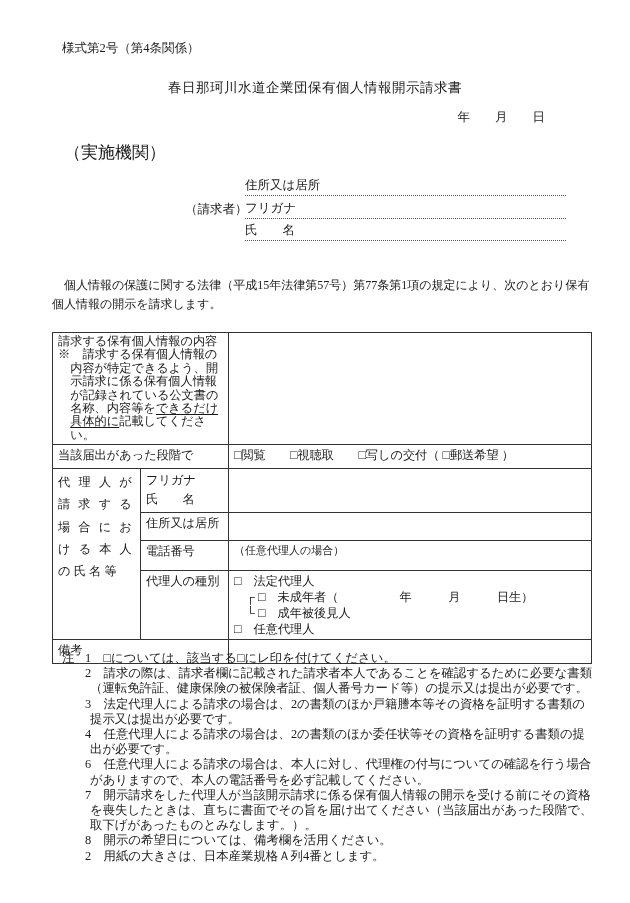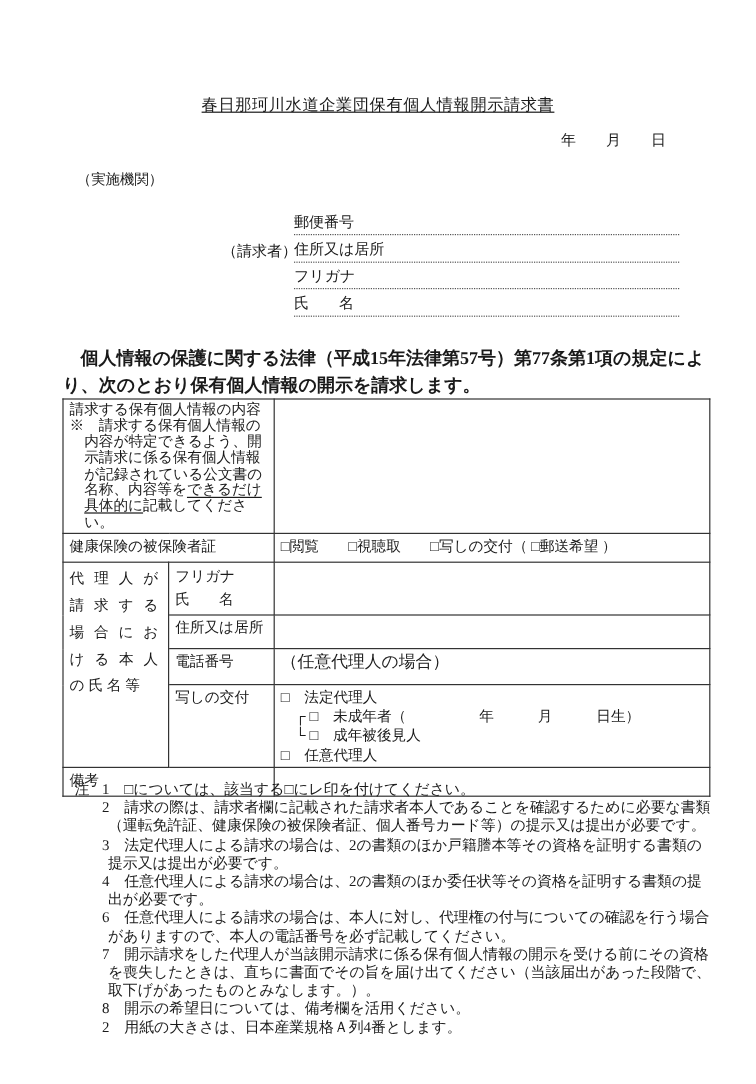--- a/index.html
+++ b/index.html
@@ -5,76 +5,74 @@
   html,body{margin:0;padding:0;background:#fff;}
   body{
     width:630px;height:903px;position:relative;
     font-family:"Liberation Serif","DejaVu Serif",serif;
     color:#1a1a1a;
     -webkit-font-smoothing:antialiased;
   }
   .page{position:absolute;inset:0;overflow:hidden;}
 
   .form-number{position:absolute;left:62px;top:40px;font-size:12.5px;}
-  .doc-title{position:absolute;left:0;top:79px;width:630px;text-align:center;font-size:13.5px;letter-spacing:.5px;text-decoration:underline;}
-  .date-line{position:absolute;right:75px;top:109px;font-size:12.5px;}
-  .agency{position:absolute;left:64px;top:141px;font-size:12px;}
+  .doc-title{position:absolute;left:0;top:79px;width:630px;text-align:center;font-size:13.5px;letter-spacing:.5px;}
+  .date-line{position:absolute;right:85px;top:109px;font-size:12.5px;}
+  .agency{position:absolute;left:64px;top:141px;font-size:17px;}
 
   
   .requester{position:absolute;left:245px;top:174px;width:321px;}
   .req-line{height:22.4px;border-bottom:1px dotted #555;position:relative;font-size:12.5px;
             display:flex;align-items:flex-end;padding-bottom:1px;box-sizing:border-box;}
   .req-section-label{position:absolute;left:-60px;top:27px;font-size:12.5px;text-align:center;}
 
-  .intro{position:absolute;left:52px;top:288px;width:540px;font-size:15px;line-height:1.55;text-indent:1em;font-weight:bold;}
+  .intro{position:absolute;left:52px;top:276px;width:540px;font-size:12px;line-height:1.55;text-indent:1em;}
 
   
   table.req-table{position:absolute;left:52px;top:332px;width:505px;border-collapse:collapse;table-layout:fixed;}
   table.req-table td{border:1px solid #333;padding:2px 5px;font-size:12.2px;vertical-align:top;box-sizing:border-box;}
   td.c1{width:87px;} td.c2{width:89px;} td.c3{width:363px;}
   td.content-cell{height:100px;font-size:11.8px;line-height:13.4px;padding-top:3px;}
   .hang{padding-left:1em;text-indent:-1em;}
   .u{text-decoration:underline;text-underline-offset:2px;}
   td.method-label{height:24px;vertical-align:middle;}
   td.method-opts{vertical-align:middle;}
   td.agent-header{vertical-align:middle;text-align:justify;margin-top:12px;}
   .agent-header-text{letter-spacing:3.2px;line-height:1.82;display:inline-block;text-align:justify;}
   td.sub{border-top:1px solid #9a9a9a;border-bottom:1px solid #9a9a9a;}
   td.furigana-cell{height:44px;line-height:1.55;vertical-align:middle;}
   td.addr-cell{height:28px;vertical-align:middle;}
   td.phone-cell{height:30px;vertical-align:middle;}
-  .hint{font-size:14px;color:#222;}
+  .hint{font-size:11px;color:#222;}
   td.type-label-cell{height:64px;vertical-align:middle;}
   td.type-opts{padding-top:4px;line-height:16px;}
   .opt-indent{padding-left:12px;}
   .bracket{display:inline-block;width:12px;}
   td.remarks-label{height:24px;vertical-align:middle;}
 
   
   .notes{position:absolute;left:62px;top:651px;width:532px;font-size:12.4px;line-height:15.2px;}
   .notes-label{position:absolute;left:0;top:0;}
   .note-item{margin-left:28px;text-indent:-5px;}
 </style>
 </head>
 <body>
 
 <div class="page">
 
+  <div class="form-number">様式第2号（第4条関係）</div>
 
   <div class="doc-title">春日那珂川水道企業団保有個人情報開示請求書</div>
 
   <div class="date-line">年　　月　　日</div>
 
   <div class="agency">（実施機関）</div>
 
   <div class="requester">
     <div class="req-section-label">（請求者）</div>
-    <div class="req-line">
-      <span>郵便番号</span>
-    </div>
     <div class="req-line">
       <span>住所又は居所</span>
     </div>
     <div class="req-line">
       <span>フリガナ</span>
     </div>
     <div class="req-line">
       <span>氏　　名</span>
     </div>
   </div>
@@ -84,21 +82,21 @@
   <table class="req-table">
     <tbody>
         <tr>
       <td colspan="2" class="content-cell" style="width:176px;">
         <div>請求する保有個人情報の内容</div>
         <div class="hang"><span>※　請求する保有個人情報の内容が特定できるよう、開示請求に係る保有個人情報が記録されている公文書の名称、内容等を</span><span class="u">できるだけ具体的に</span><span>記載してください。</span></div>
       </td>
       <td class="c3"></td>
     </tr>
     <tr>
-      <td colspan="2" class="method-label" style="width:176px;">健康保険の被保険者証</td>
+      <td colspan="2" class="method-label" style="width:176px;">当該届出があった段階で</td>
       <td class="c3 method-opts">□閲覧　　□視聴取　　□写しの交付（ □郵送希望 ）</td>
     </tr>
     <tr>
       <td rowspan="4" class="c1 agent-header">
         <span class="agent-header-text">代理人が請求する場合における本人の氏名等</span>
       </td>
       <td class="c2 furigana-cell">
         <div>フリガナ</div>
         <div>氏　　名</div>
       </td>
@@ -108,21 +106,21 @@
       <td class="c2 addr-cell sub">住所又は居所</td>
       <td class="c3 addr-cell sub"></td>
     </tr>
     <tr>
       <td class="c2 phone-cell sub">電話番号</td>
       <td class="c3 sub">
         <span class="hint">（任意代理人の場合）</span>
       </td>
     </tr>
     <tr>
-      <td class="c2 type-label-cell sub">写しの交付</td>
+      <td class="c2 type-label-cell sub">代理人の種別</td>
       <td class="c3 type-opts sub">
         <div>□　法定代理人</div>
         <div class="opt-indent"><span class="bracket">┌</span><span>□　未成年者（　　　　　年　　　月　　　日生）</span></div>
         <div class="opt-indent"><span class="bracket">└</span><span>□　成年被後見人</span></div>
         <div>□　任意代理人</div>
       </td>
     </tr>
     <tr>
       <td colspan="2" class="remarks-label" style="width:176px;margin-left:44px;">備考</td>
       <td class="c3"></td>

